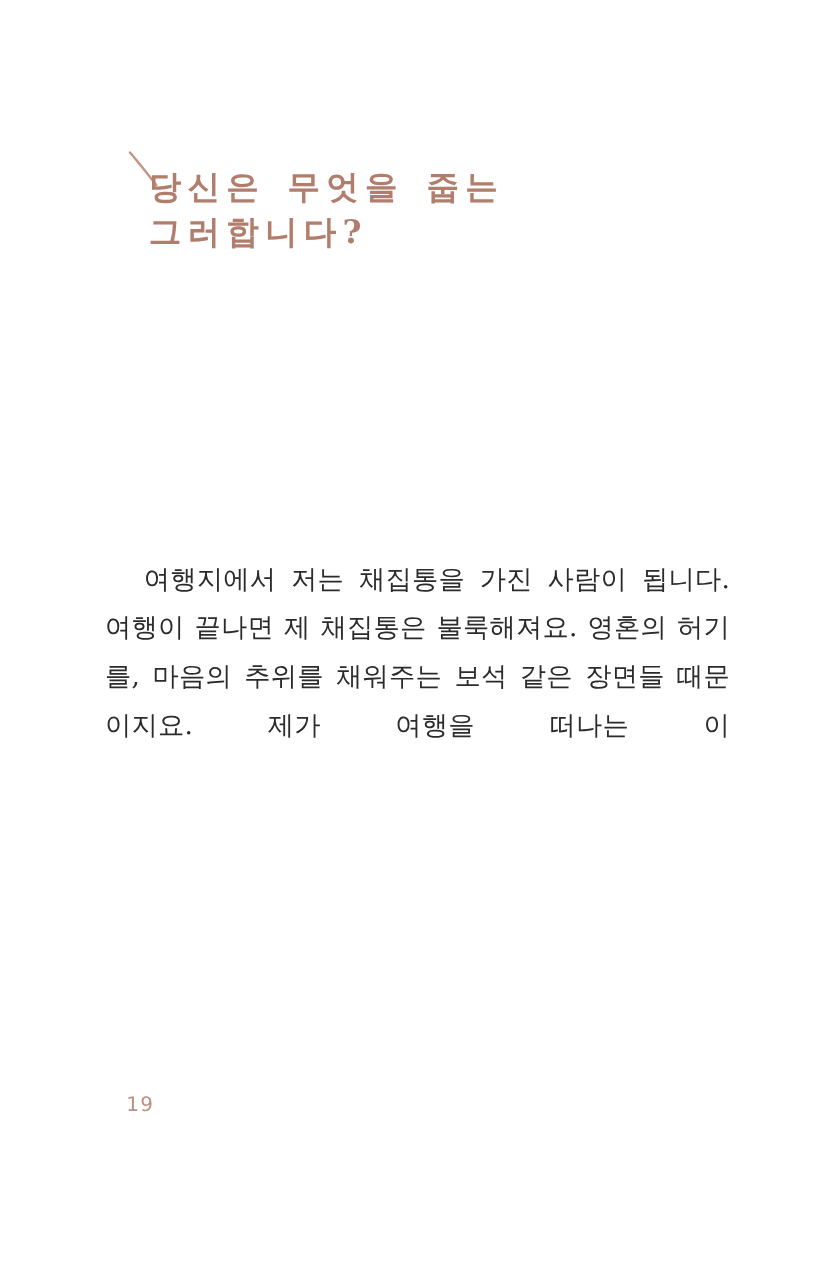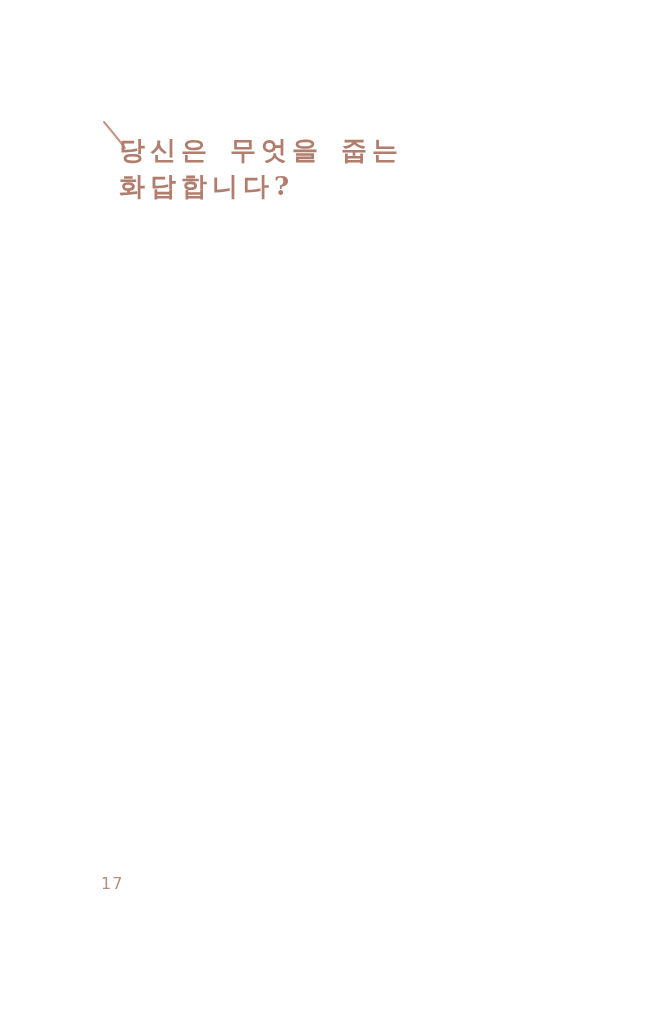--- a/index.html
+++ b/index.html
@@ -76,21 +76,22 @@
 <body>
 
 <div class="page">
 
   <svg class="accent-stroke" viewBox="0 0 30 32" xmlns="http://www.w3.org/2000/svg" aria-hidden="true">
     <path d="M4 3 C 10 10, 18 20, 25 29" stroke="var(--accent-light)" stroke-width="2" stroke-linecap="round" fill="none"></path>
   </svg>
 
   <h1 class="chapter-title">
     <span class="title-line">당신은 무엇을 줍는</span>
-    <span class="title-line">화답합니다?</span>
+    <span class="title-line">그러합니다?</span>
   </h1>
 
   <div class="body-text">
+    <p class="continues">여행지에서 저는 채집통을 가진 사람이 됩니다. 여행이 끝나면 제 채집통은 불룩해져요. 영혼의 허기를, 마음의 추위를 채워주는 보석 같은 장면들 때문이지요. 제가 여행을 떠나는 이</p>
   </div>
 
-  <div class="page-number">17</div>
+  <div class="page-number">19</div>
 
 </div>
 
 </body></html>

